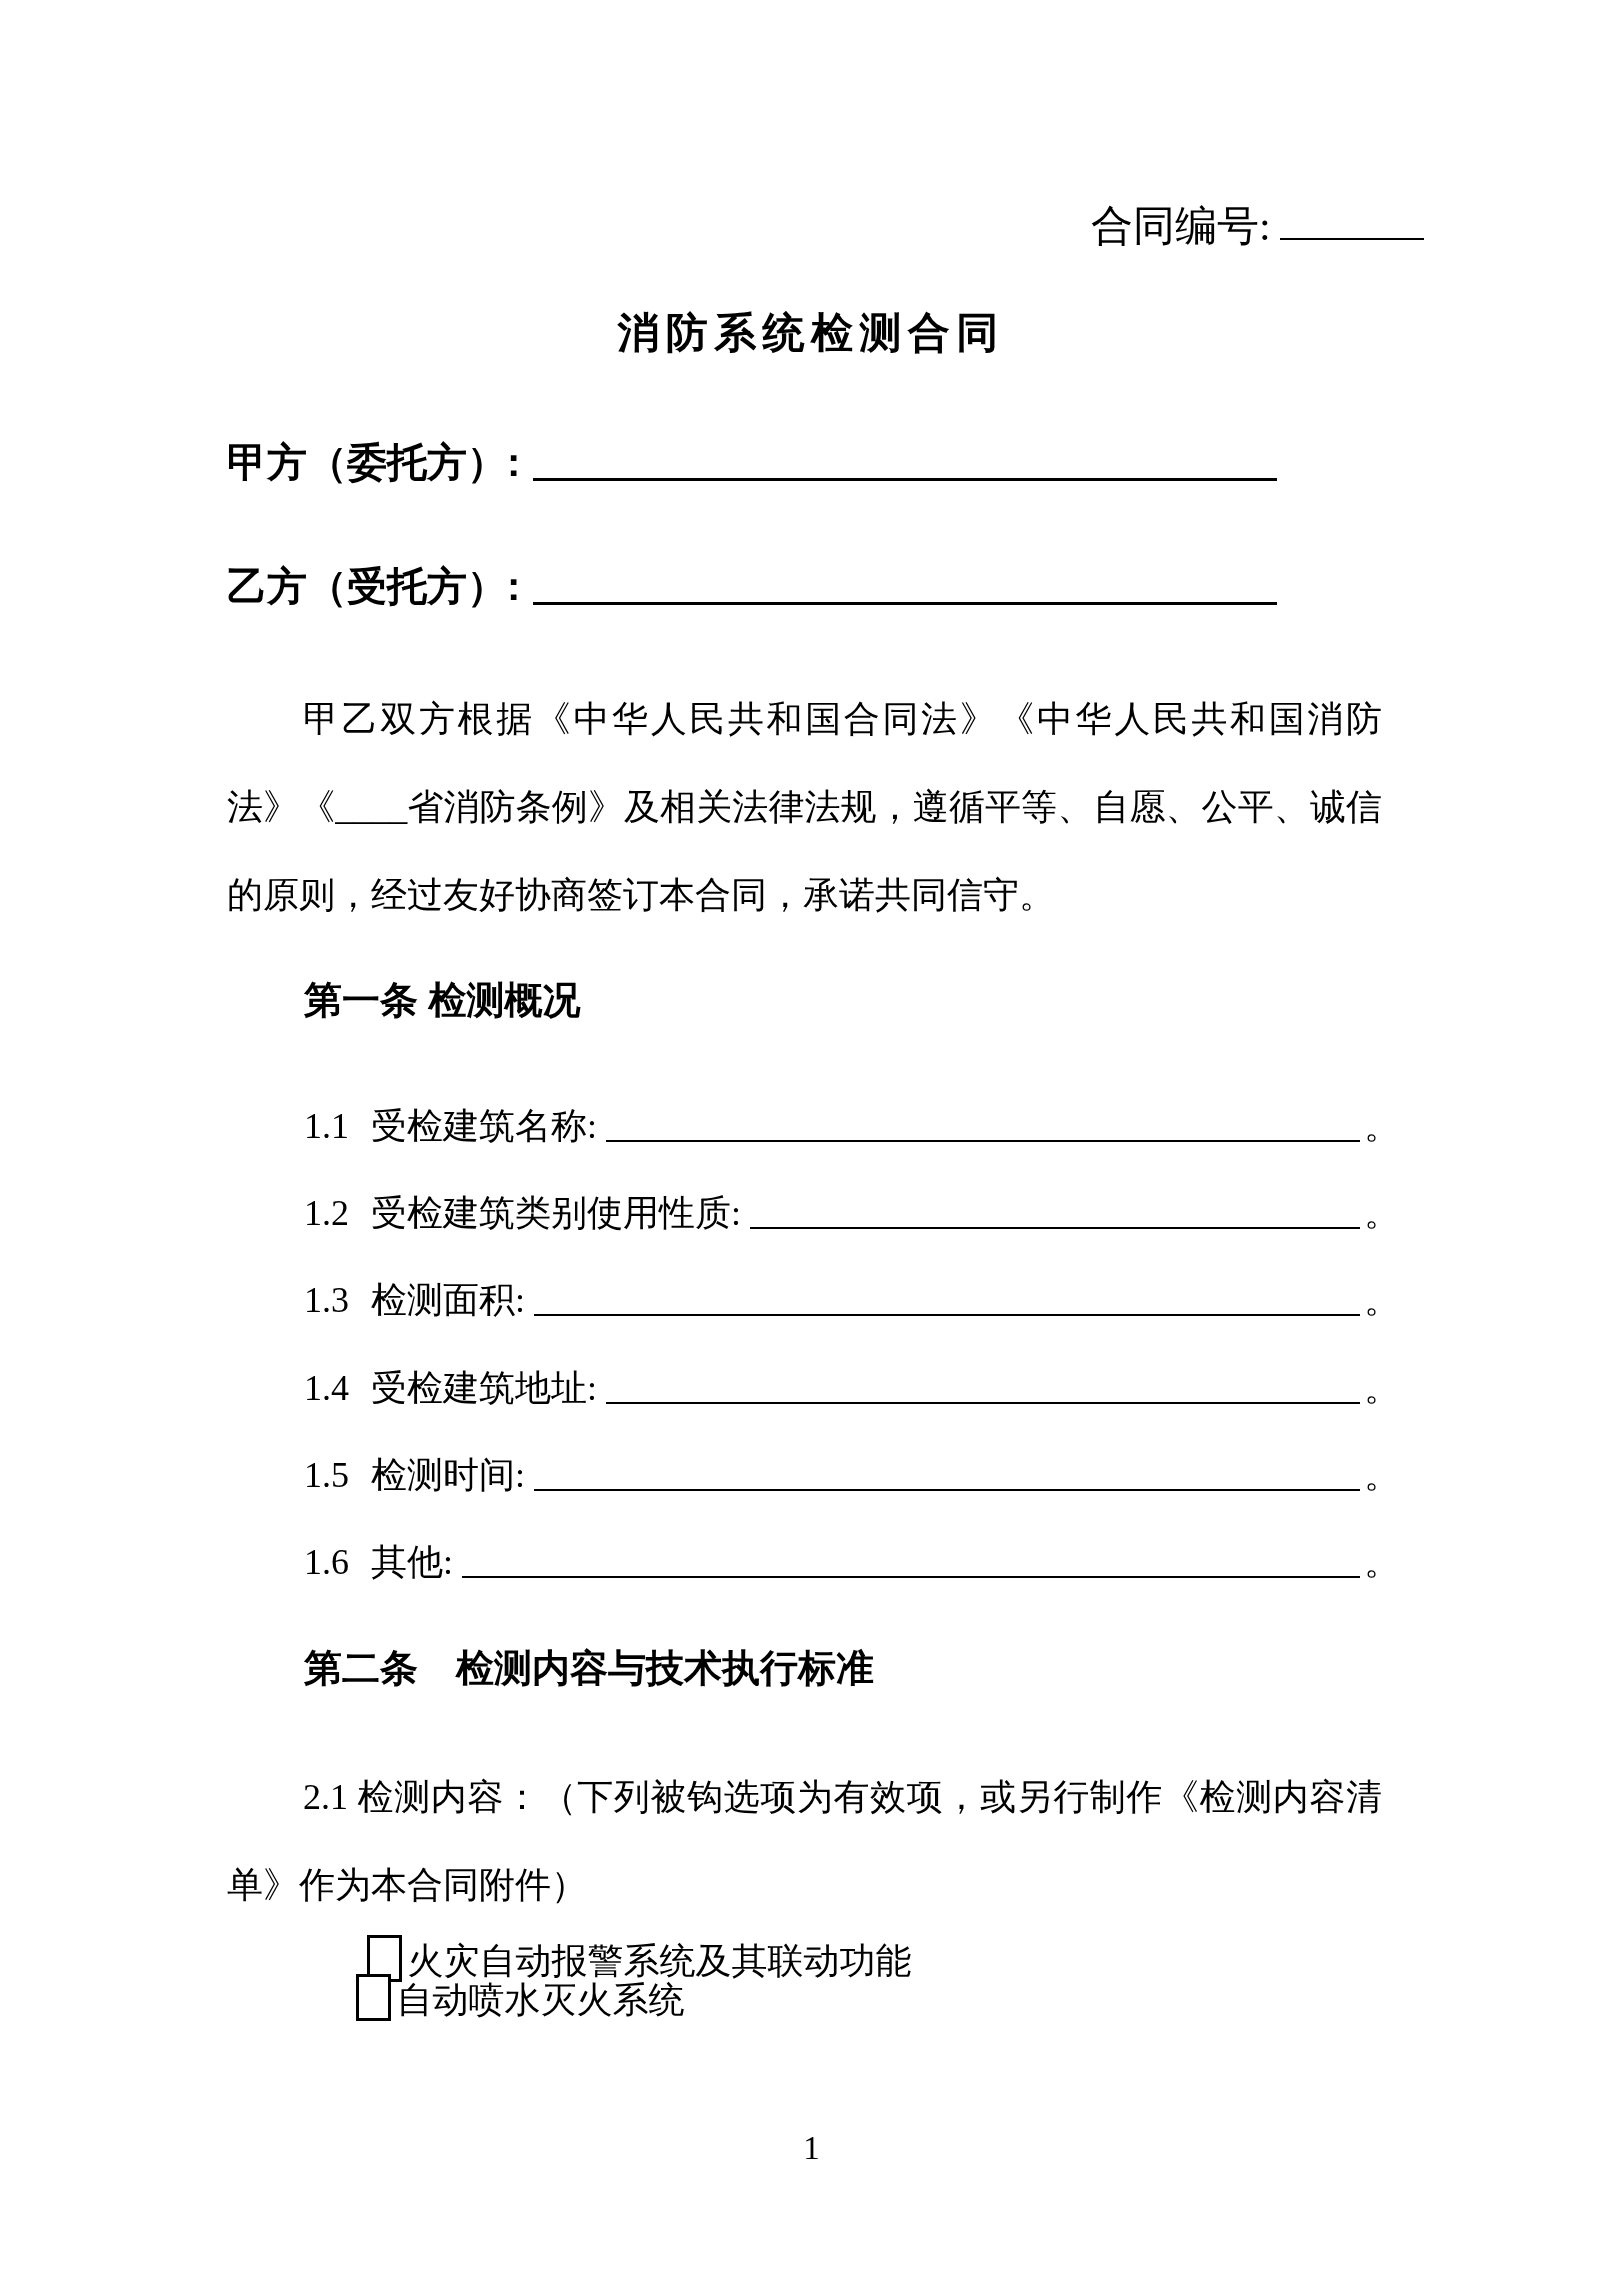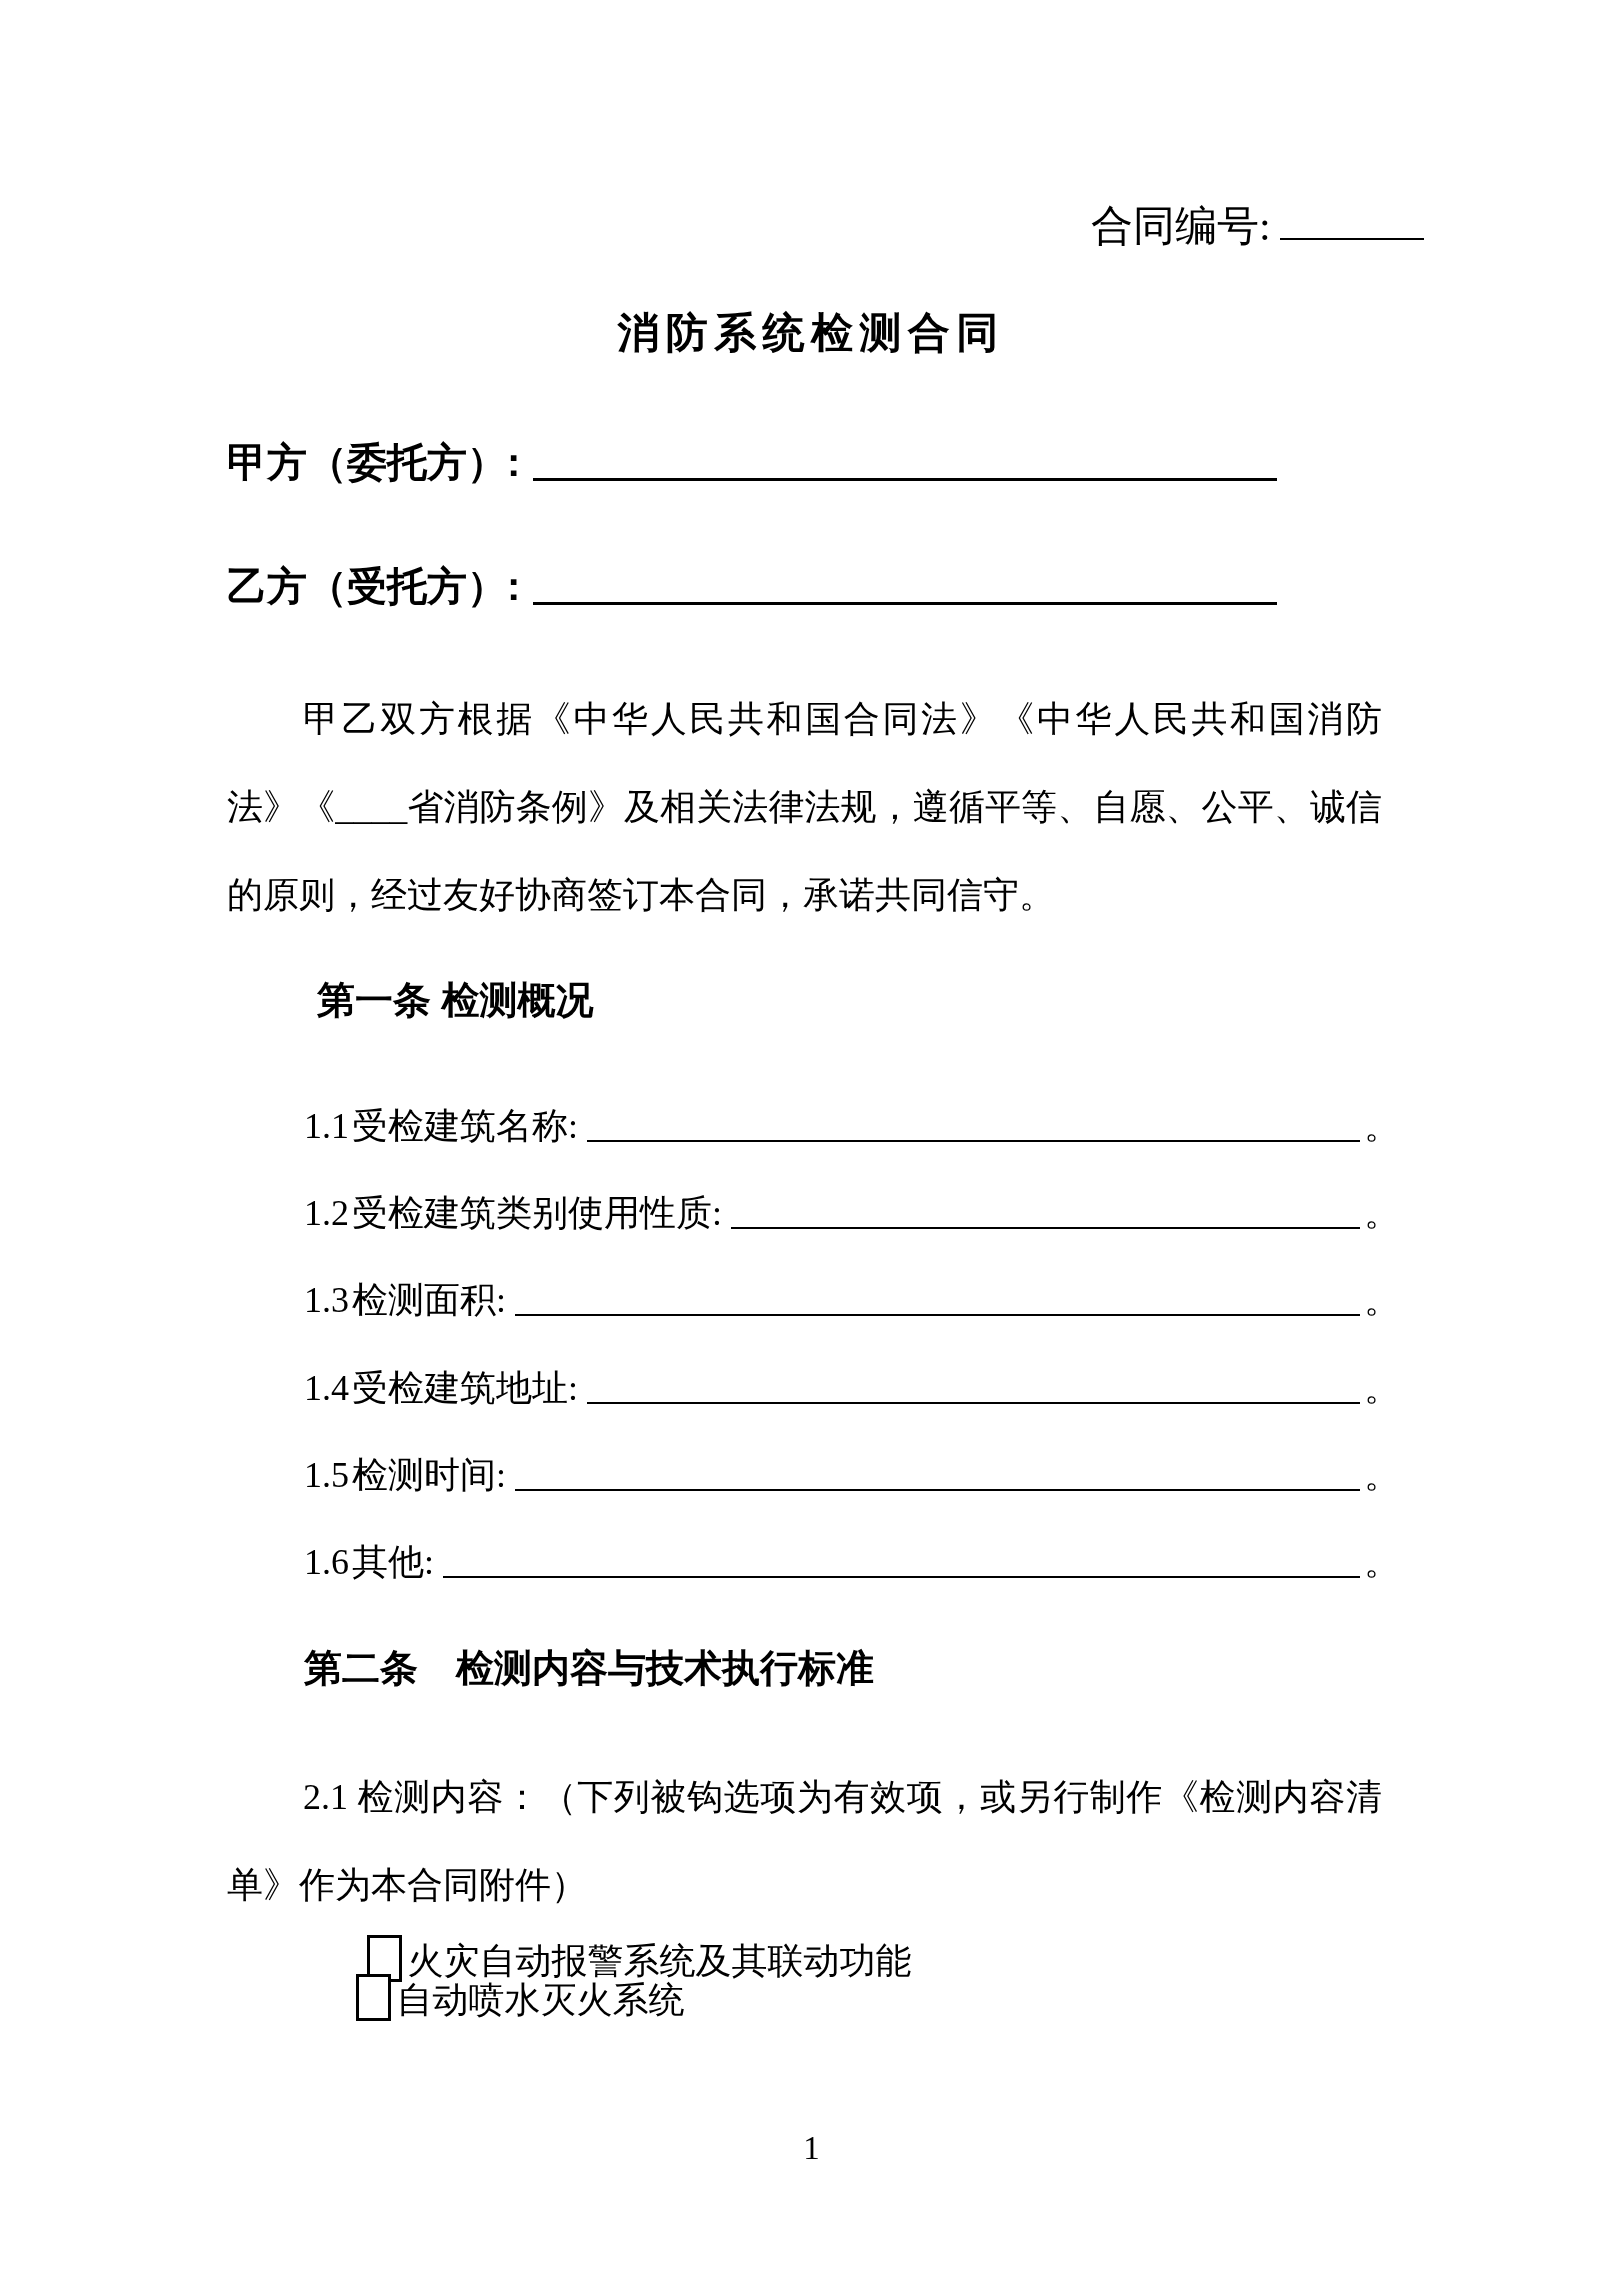--- a/index.html
+++ b/index.html
@@ -59,31 +59,31 @@
     text-align: justify;
     text-indent: 76px;
   }
 
   .article-heading {
     position: absolute;
     left: 304px;
     font-size: 38px; line-height: 45px;
     white-space: nowrap;
   }
-  .article-1-heading { top: 978px; margin-left: 13px; }
+  .article-1-heading { top: 978px; }
   .article-2-heading { top: 1646px; }
 
   .item {
     position: absolute;
     left: 304px; width: 1096px;
     display: flex; align-items: flex-end;
     font-size: 36px; line-height: 45px;
     white-space: nowrap;
   }
-  .item .no { margin-right: 3px; }
+  .item .no { margin-right: 22px; }
   .item .blank {
     flex: 1;
     border-bottom: 2.7px solid #000;
     margin: 0 3.6px 7.3px 9px;
   }
   .item-1 { top: 1104px; }
   .item-2 { top: 1191px; }
   .item-3 { top: 1278px; text-align: right; }
   .item-4 { top: 1366px; }
   .item-5 { top: 1453px; }

